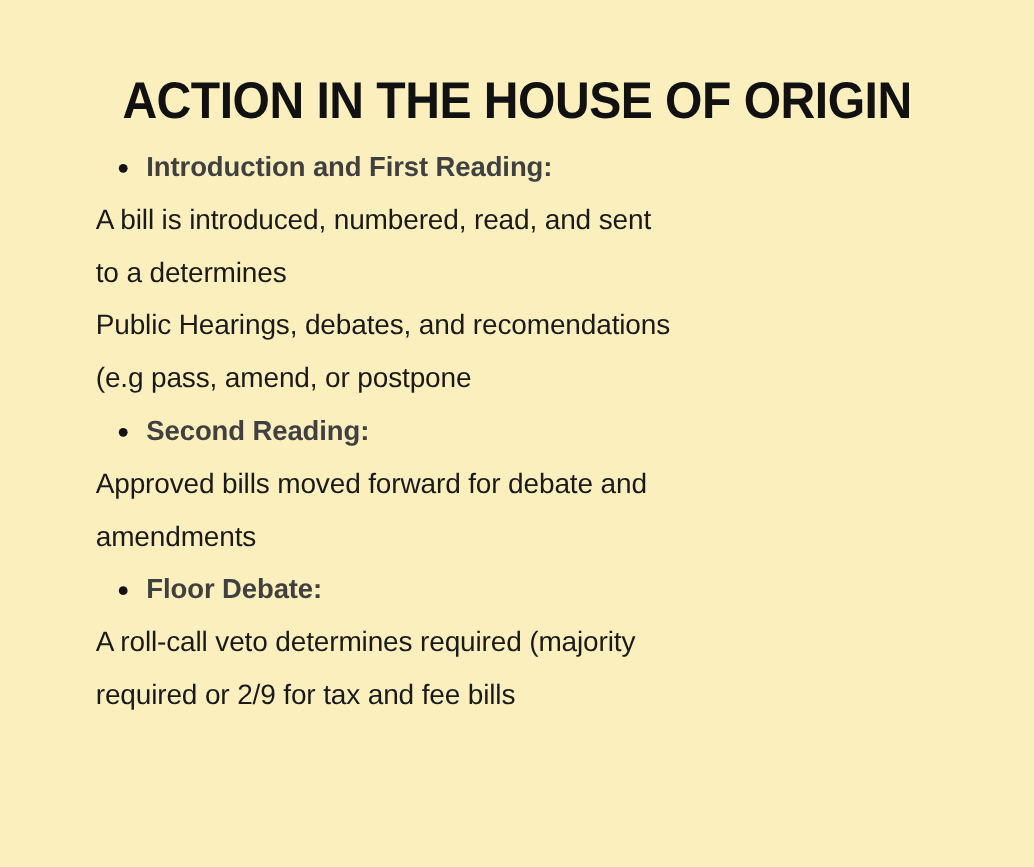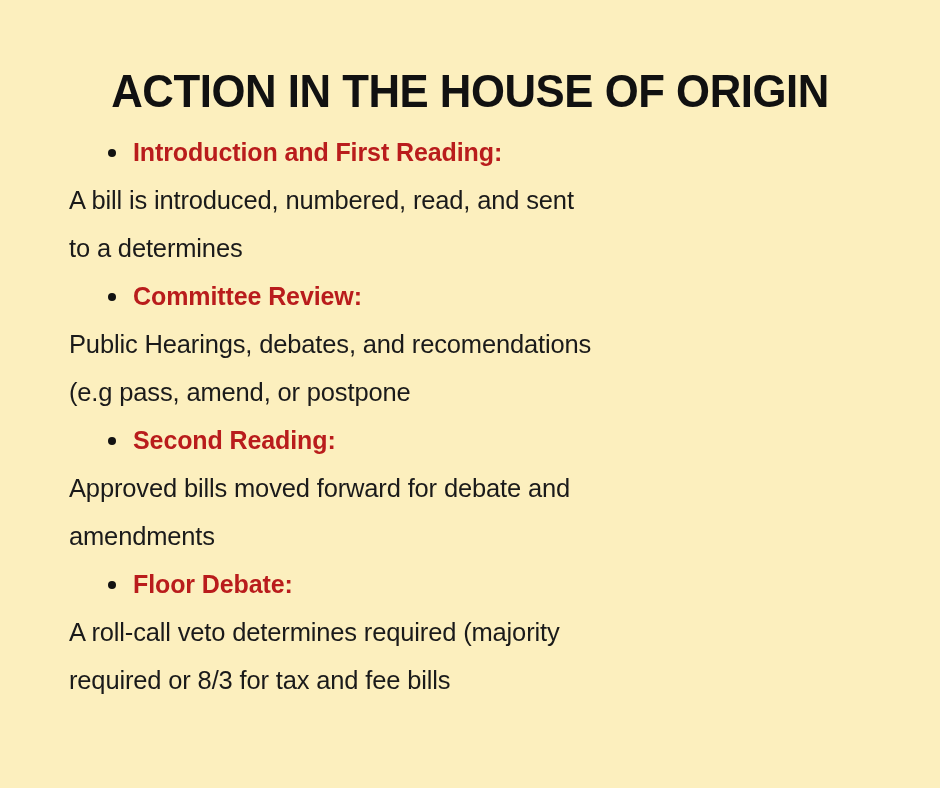--- a/index.html
+++ b/index.html
@@ -57,21 +57,21 @@
     padding: 0;
   }
 
   .bullet-head {
     position: relative;
     display: block;
     padding-left: 133px;
     font-size: 25px;
     font-weight: bold;
     line-height: 48px;
-    color: #b91c1c;
+    color: #404040;
     letter-spacing: -0.1px;
     white-space: nowrap;
   }
 
   .bullet-marker {
     position: absolute;
     left: 108px;
     top: 0;
     width: 9px;
     height: 48px;
@@ -86,21 +86,21 @@
     left: 0;
     top: 21px;
     width: 8px;
     height: 8px;
     border-radius: 50%;
     background: #121212;
   }
 
   .bullet-body {
     display: block;
-    padding-left: 69px;
+    padding-left: 87px;
     padding-right: 70px;
     font-size: 25.5px;
     font-weight: normal;
     line-height: 48px;
     color: #1a1a1a;
     letter-spacing: -0.15px;
   }
 
   .bullet-body-line {
     display: block;
@@ -121,24 +121,20 @@
         <span class="bullet-marker"></span>
         <span>Introduction and First Reading:</span>
       </span>
       <span class="bullet-body">
         <span class="bullet-body-line">A bill is introduced, numbered, read, and sent</span>
         <span class="bullet-body-line">to a determines</span>
       </span>
     </li>
 
     <li class="bullet-group">
-      <span class="bullet-head">
-        <span class="bullet-marker"></span>
-        <span>Committee Review:</span>
-      </span>
       <span class="bullet-body">
         <span class="bullet-body-line">Public Hearings, debates, and recomendations</span>
         <span class="bullet-body-line">(e.g pass, amend, or postpone</span>
       </span>
     </li>
 
     <li class="bullet-group">
       <span class="bullet-head">
         <span class="bullet-marker"></span>
         <span>Second Reading:</span>
@@ -149,18 +145,18 @@
       </span>
     </li>
 
     <li class="bullet-group">
       <span class="bullet-head">
         <span class="bullet-marker"></span>
         <span>Floor Debate:</span>
       </span>
       <span class="bullet-body">
         <span class="bullet-body-line">A roll-call veto determines required (majority</span>
-        <span class="bullet-body-line">required or 8/3 for tax and fee bills</span>
+        <span class="bullet-body-line">required or 2/9 for tax and fee bills</span>
       </span>
     </li>
 
   </ul>
 </div>
 
 </body></html>

